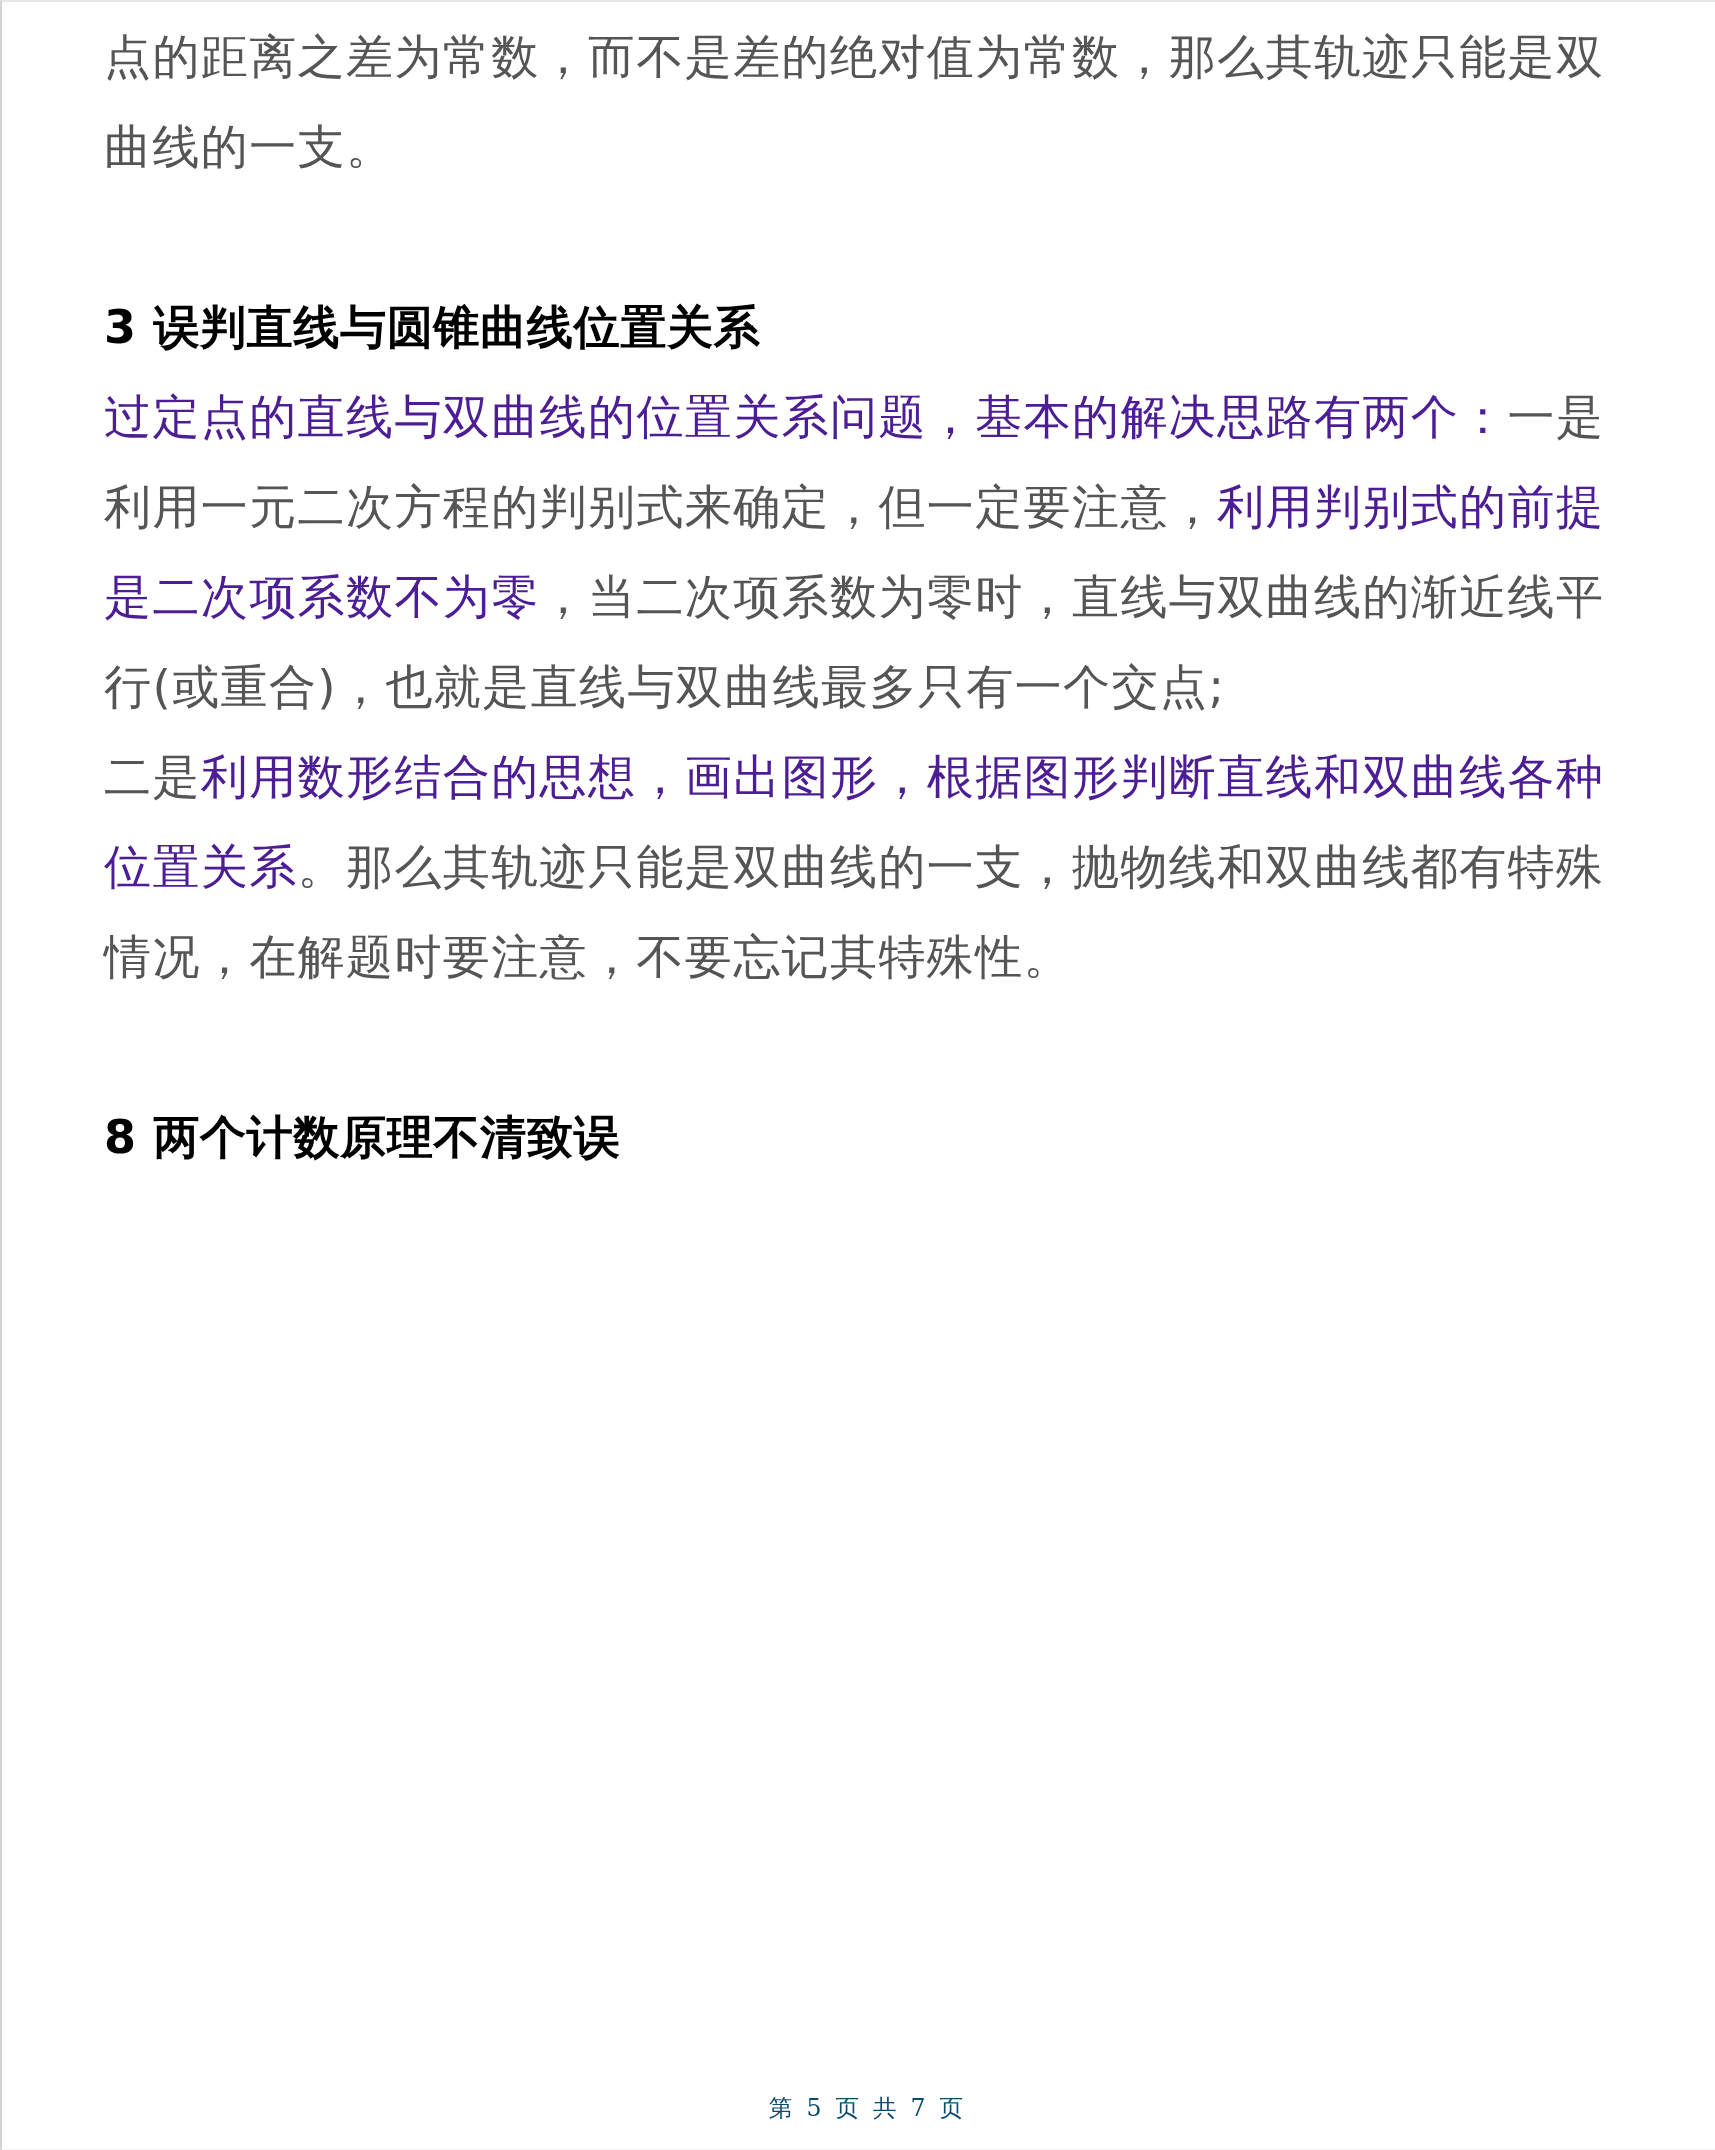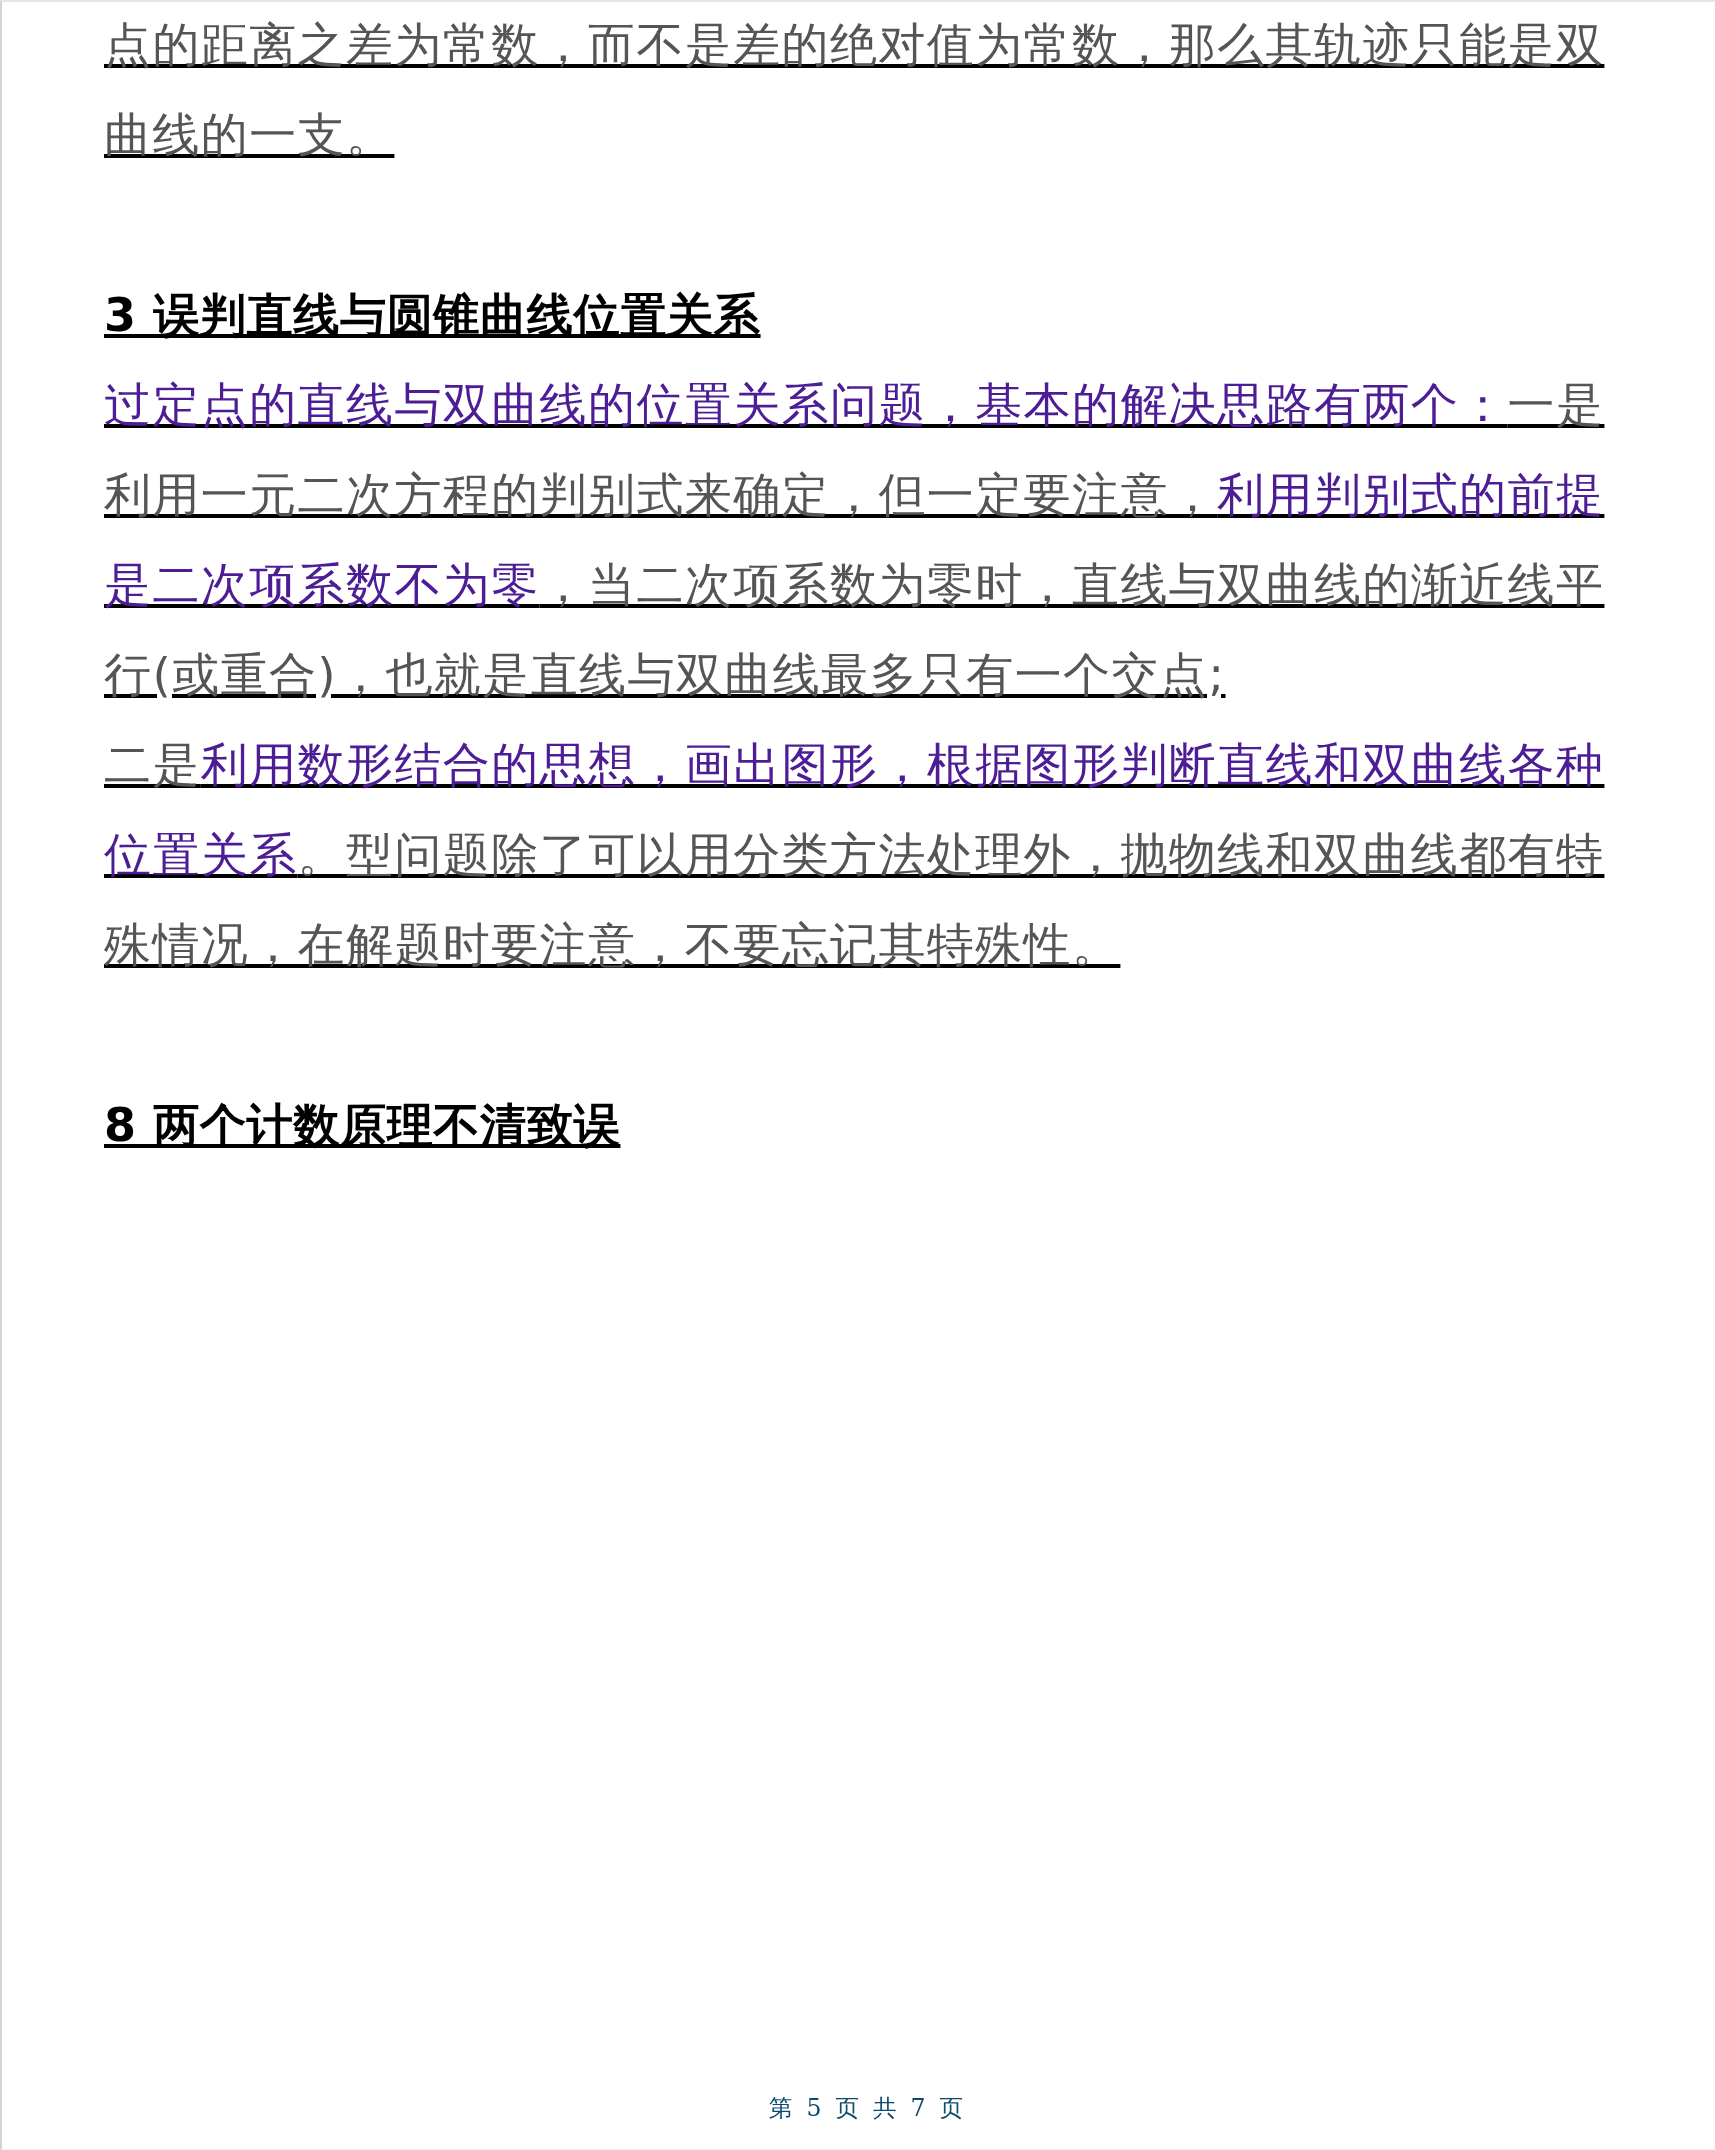--- a/index.html
+++ b/index.html
@@ -8,21 +8,21 @@
     font-family: "DejaVu Sans", "Liberation Sans", sans-serif;
   }
   .page-frame {
     position: absolute; left: 0; top: 0; width: 1716px; height: 2151px;
     box-sizing: border-box;
     border-left: 2.1px solid #d4d4d4;
     border-top: 2.1px solid #e6e6e6;
     border-bottom: 2.1px solid #f2f2f2;
   }
   .content {
-    position: absolute; left: 104px; top: 0; width: 1524px; text-decoration: underline;
+    position: absolute; left: 104px; top: 12px; width: 1524px;
   }
   .para {
     font-size: 47px; line-height: 90px; color: #555555;
     letter-spacing: 1.4px; margin: 0; word-break: break-all;
   }
   .red { color: #4c1d95; }
   .gray { color: #555555; }
   .heading {
     font-size: 46px; line-height: 90px; font-weight: bold; color: #000000; margin: 0;
     letter-spacing: 0.7px;
@@ -45,21 +45,21 @@
 
   <p class="para">
     <span class="gray">点的距离之差为常数，而不是差的绝对值为常数，那么其轨迹只能是双曲线的一支。</span>
   </p>
 
   <div class="gap"></div>
 
   <section>
     <h2 class="heading">3 误判直线与圆锥曲线位置关系</h2>
     <p class="para"><span class="red">过定点的直线与双曲线的位置关系问题，基本的解决思路有两个：</span><span class="gray">一是利用一元二次方程的判别式来确定，但一定要注意，</span><span class="red">利用判别式的前提是二次项系数不为零</span><span class="gray">，当二次项系数为零时，直线与双曲线的渐近线平行(或重合)，也就是直线与双曲线最多只有一个交点;</span></p>
-    <p class="para"><span class="gray">二是</span><span class="red">利用数形结合的思想，画出图形，根据图形判断直线和双曲线各种位置关系</span><span class="gray">。型问题除了可以用分类方法处理外，抛物线和双曲线都有特殊情况，在解题时要注意，不要忘记其特殊性。</span></p>
+    <p class="para"><span class="gray">二是</span><span class="red">利用数形结合的思想，画出图形，根据图形判断直线和双曲线各种位置关系</span><span class="gray">。那么其轨迹只能是双曲线的一支，抛物线和双曲线都有特殊情况，在解题时要注意，不要忘记其特殊性。</span></p>
   </section>
 
   <div class="gap"></div>
 
   <section>
     <h2 class="heading">8 两个计数原理不清致误</h2>
   </section>
 
 </div>
 

